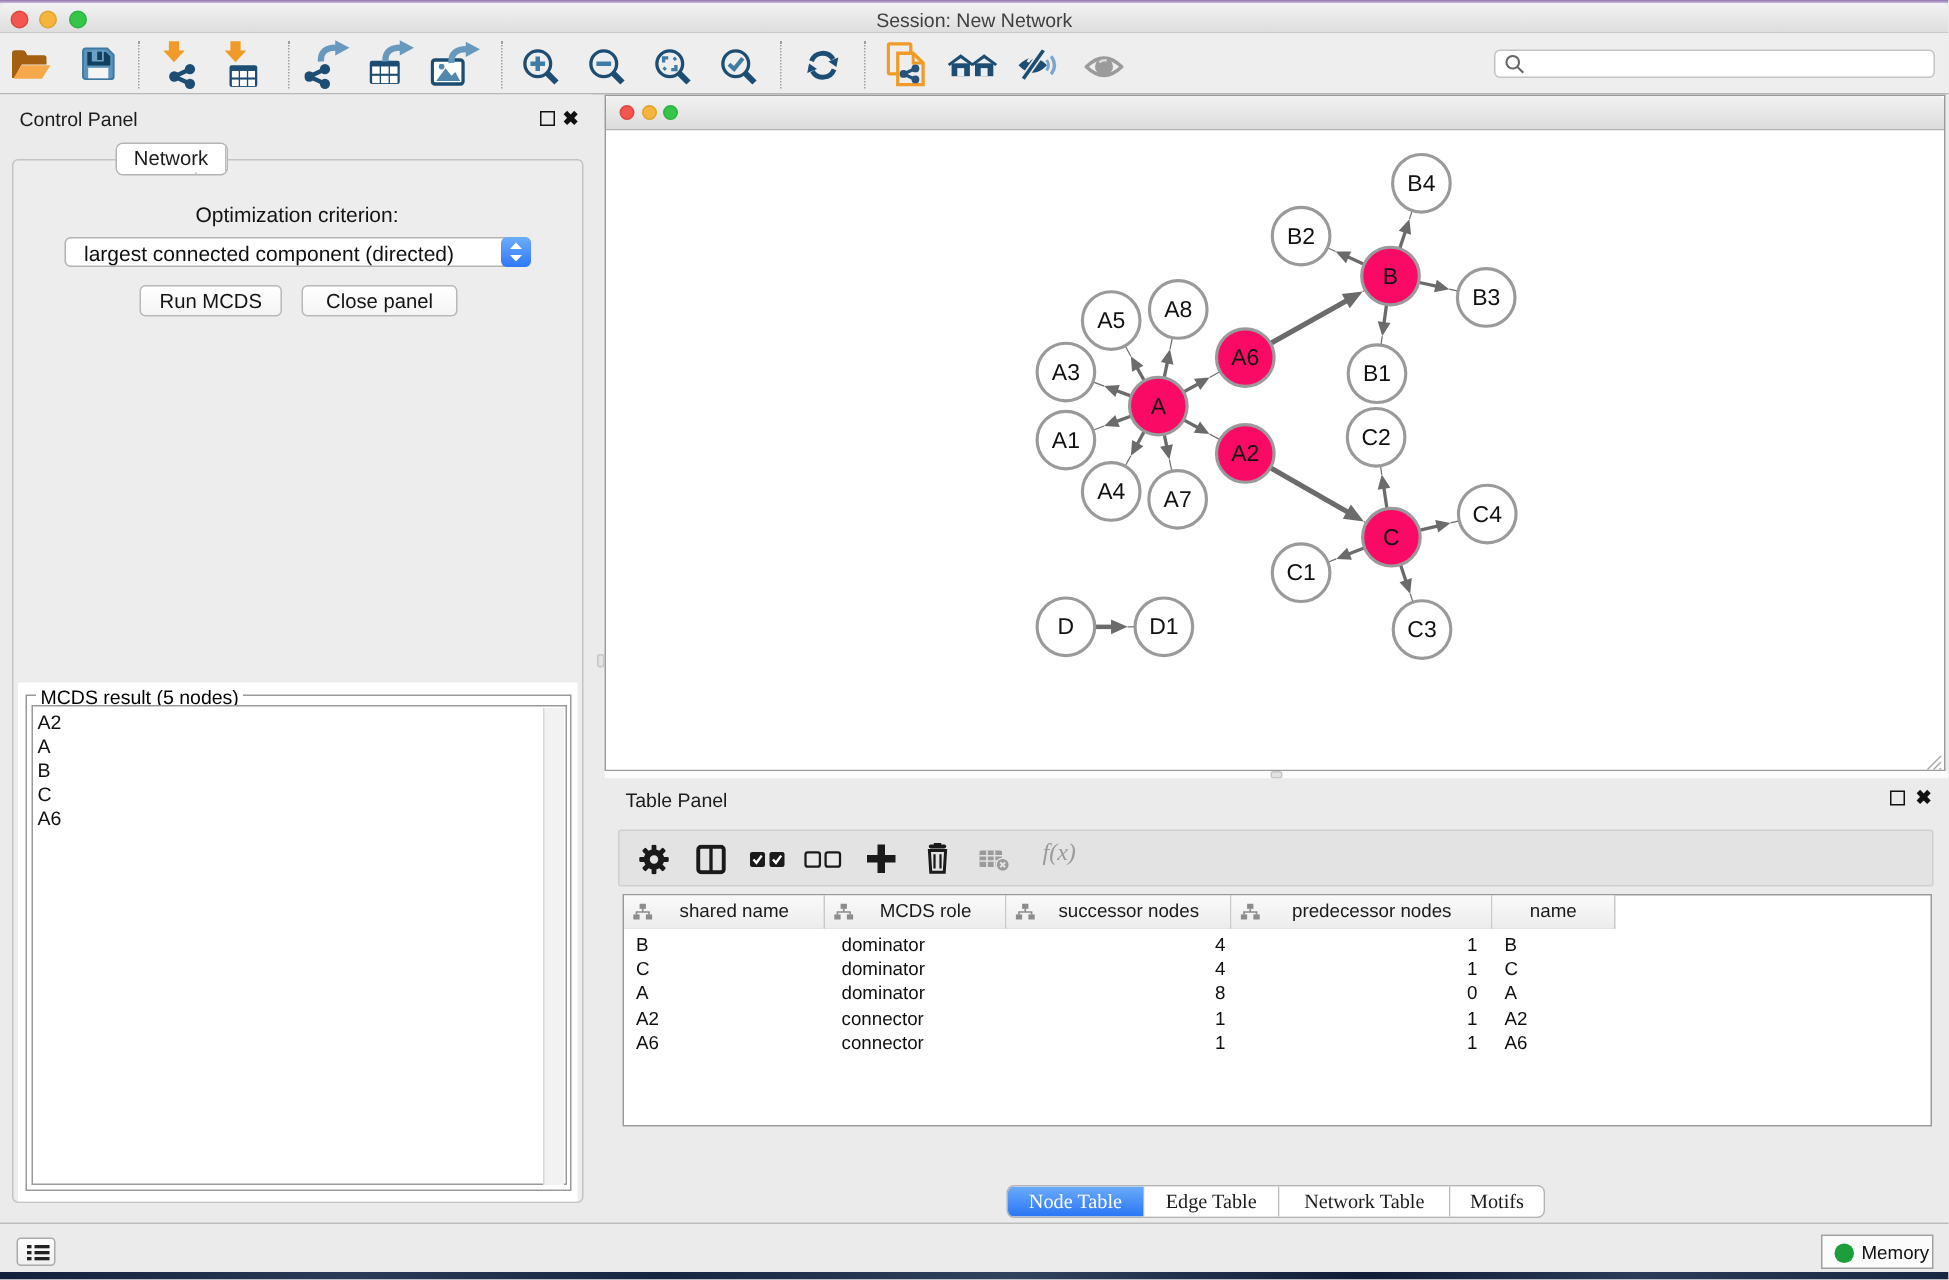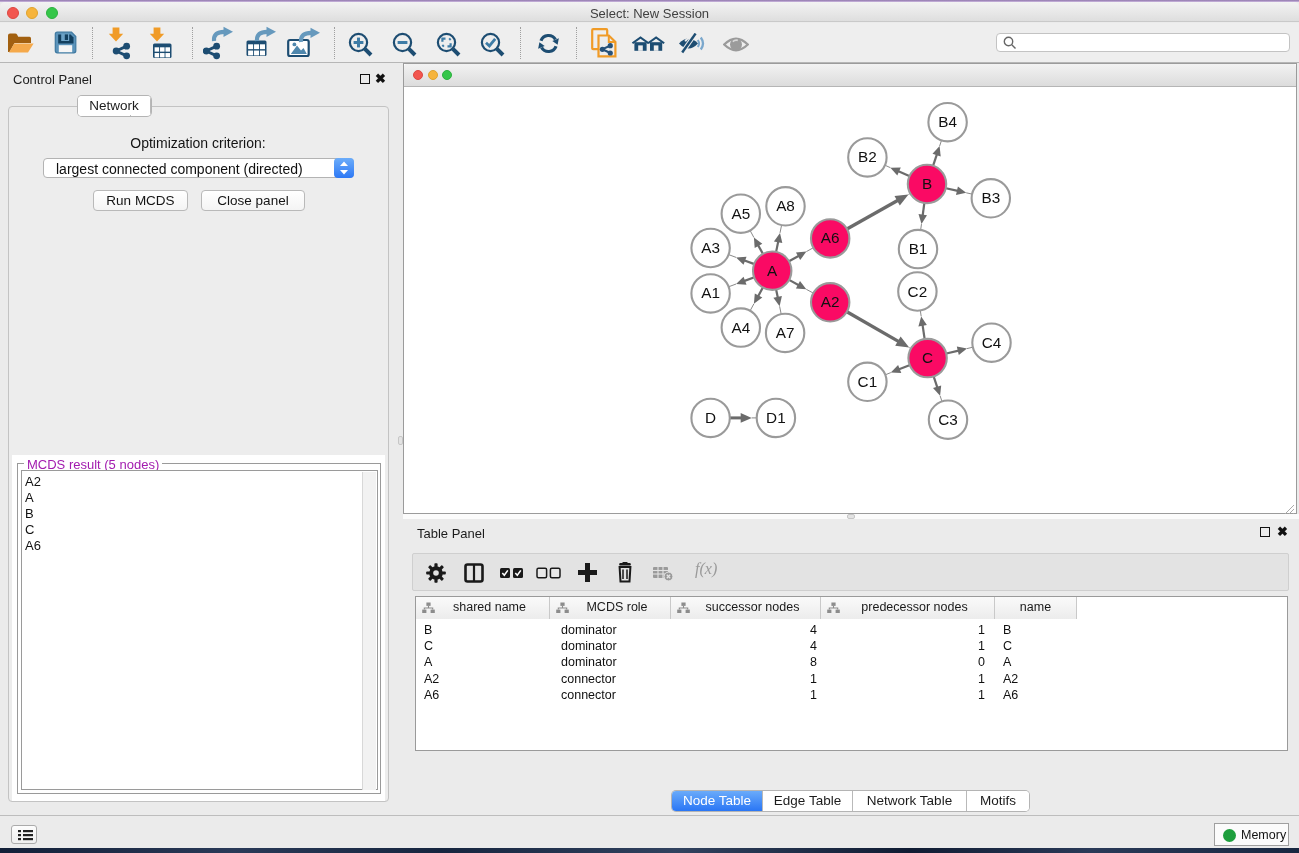--- a/index.html
+++ b/index.html
@@ -40,21 +40,21 @@
 #opt-label { left:0; top:72px; width:396px; text-align:center; font-size:14px; color:#141414; }
 #dropdown { left:43px; top:95px; width:311px; height:20px; background:#fff; border:1px solid #b3b3b3; border-radius:4px; }
 #dropdown .txt { position:absolute; left:12px; top:2px; font-size:14px; color:#101010; }
 #dropdown .cap { position:absolute; right:-1px; top:-1px; width:20px; height:20px; border-radius:4px; background:linear-gradient(#6cadfa,#2d78f5); }
 .btn { position:absolute; height:21px; background:linear-gradient(#ffffff,#f4f4f4); border:1px solid #b9b9b9; border-radius:4px; text-align:center; font-size:13.5px; color:#141414; line-height:19px; }
 #btn-run { left:93px; top:127px; width:95px; }
 #btn-close { left:201px; top:127px; width:104px; }
 
 #mcds-white { left:12px; top:392px; width:373px; height:346px; background:#fff; }
 #mcds-group { position:absolute; left:5px; top:8px; width:364px; height:331px; border:1px solid #9a9a9a; }
-#mcds-label { position:absolute; left:6px; top:-7px; background:#fff; padding:0 3px; font-size:13px; color:#a21caf; }
+#mcds-label { position:absolute; left:6px; top:-7px; background:#fff; padding:0 3px; font-size:13px; color:#000000; }
 #mcds-list { position:absolute; left:3px; top:6px; width:357px; height:320px; border:1px solid #9a9a9a; background:#fff; font-size:13px; color:#111; padding-top:3px; }
 #mcds-list .row { padding-left:3px; height:16px; line-height:16px; }
 #mcds-scroll { position:absolute; right:1px; top:1px; width:14px; height:318px; background:#f2f2f2; border-left:1px solid #d8d8d8; }
 
 
 #net-win { left:403px; top:63px; width:894px; height:451px; border:1px solid #9b9b9b; background:#fff; }
 #net-title { position:absolute; left:0; top:0; width:100%; height:23px; background:linear-gradient(#f2f2f2,#dcdcdc); border-bottom:1px solid #b5b5b5; border-radius:3px 3px 0 0; }
 #net-title .tl { width:10px; height:10px; top:6px; }
 #net-title .t { position:absolute; width:100%; text-align:center; top:5px; font-size:13px; color:#333; }
 #net-canvas { position:absolute; left:0; top:24px; width:892px; height:425px; background:#fff; overflow:hidden; }
@@ -66,37 +66,37 @@
 
 #table-panel { left:403px; top:519px; width:896px; height:296px; background:#ebebeb; }
 #tp-title { position:absolute; left:14px; top:7px; font-size:13px; color:#1c1c1c; }
 #tp-toolbar { position:absolute; left:9px; top:34px; width:877px; height:38px; background:#e3e3e3; border:1px solid #cfcfcf; border-radius:2px; }
 #tp-table { position:absolute; left:12px; top:77px; width:873px; height:155px; background:#fff; border:1px solid #9a9a9a; }
 #tp-header { position:absolute; left:0; top:0; height:22px; display:flex; border-bottom:1px solid #bdbdbd; }
 #tp-header .hc { height:22px; background:linear-gradient(#fafafa,#ececec); border-right:1px solid #c9c9c9; font-size:12.5px; color:#1a1a1a; text-align:center; line-height:21px; position:relative; }
 #tp-header .hic { position:absolute; left:6px; top:5px; }
 .trow { position:absolute; font-size:12.5px; color:#101010; height:16px; line-height:16px; }
 #tp-tabs { left:269px; top:272px; }
-#tp-tabs div { font-size:13.5px; }
+#tp-tabs div { font-size:13.5px;font-family:Liberation Serif, serif; }
 
 
 #statusbar { left:0; top:815px; width:1299px; height:33px; background:#ebebeb; border-top:1px solid #bdbdbd;padding-left:40px; }
 #list-btn { position:absolute; left:11px; top:9px; width:26px; height:19px; background:linear-gradient(#fdfdfd,#efefef); border:1px solid #ababab; border-radius:3px; }
 #mem-btn { position:absolute; left:1214px; top:7px; width:75px; height:23px; background:#fbfbfb; border:1px solid #9f9f9f; }
 #mem-btn .dot { position:absolute; left:8px; top:5px; width:13px; height:13px; border-radius:50%; background:#1d9e3c; }
 #mem-btn .t { position:absolute; left:26px; top:4px; font-size:12.5px; color:#111; }
 </style>
 </head>
 <body>
 <div class="abs" id="titlebar">
   <div class="tl" style="left:7px;background:#f2564f;border:1px solid #dd4741;"></div>
   <div class="tl" style="left:26px;background:#f6b43c;border:1px solid #e0a32e;"></div>
   <div class="tl" style="left:46px;background:#35c649;border:1px solid #2cb13f;"></div>
 </div>
-<div class="abs" id="title-text">Select: New Session</div>
+<div class="abs" id="title-text">Session: New Network</div>
 <div class="abs" id="toolbar">
     <div class="tsep" style="left:92px;"></div>
     <div class="tsep" style="left:192px;"></div>
     <div class="tsep" style="left:334px;"></div>
     <div class="tsep" style="left:520px;"></div>
     <div class="tsep" style="left:576px;"></div>
     <svg class="ticon" style="left:7.0px; top:8.5px;" width="28" height="22" viewBox="0 0 28 22">
       <path d="M1 20 L1 3.5 Q1 1.5 3 1.5 L8 1.5 Q9.6 1.5 10.2 2.8 L11.2 4.8 L22.5 4.8 Q24 4.8 24 6.5 L24 11 L7.5 11 L2.5 20 Z" fill="#a26010"></path>
 <path d="M7.2 11.5 L26.6 11.5 L21 20.5 L2 20.5 Z" fill="#f5a94b"></path>
     </svg>

